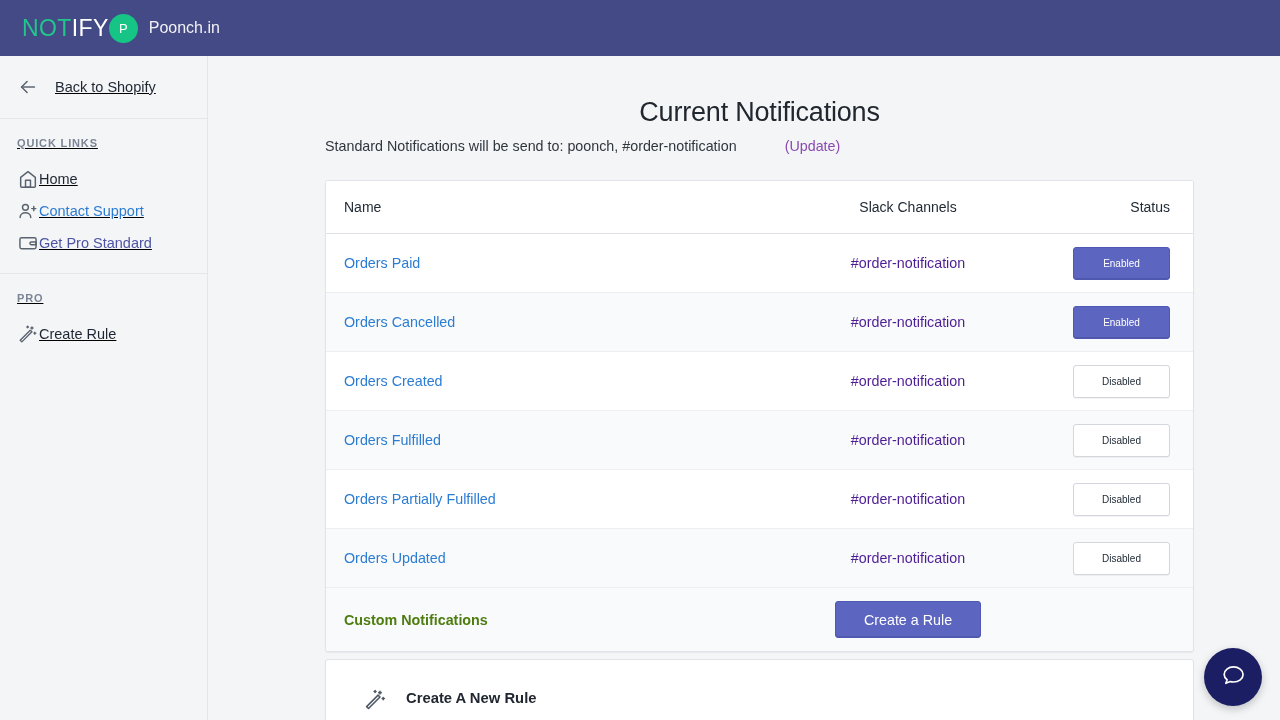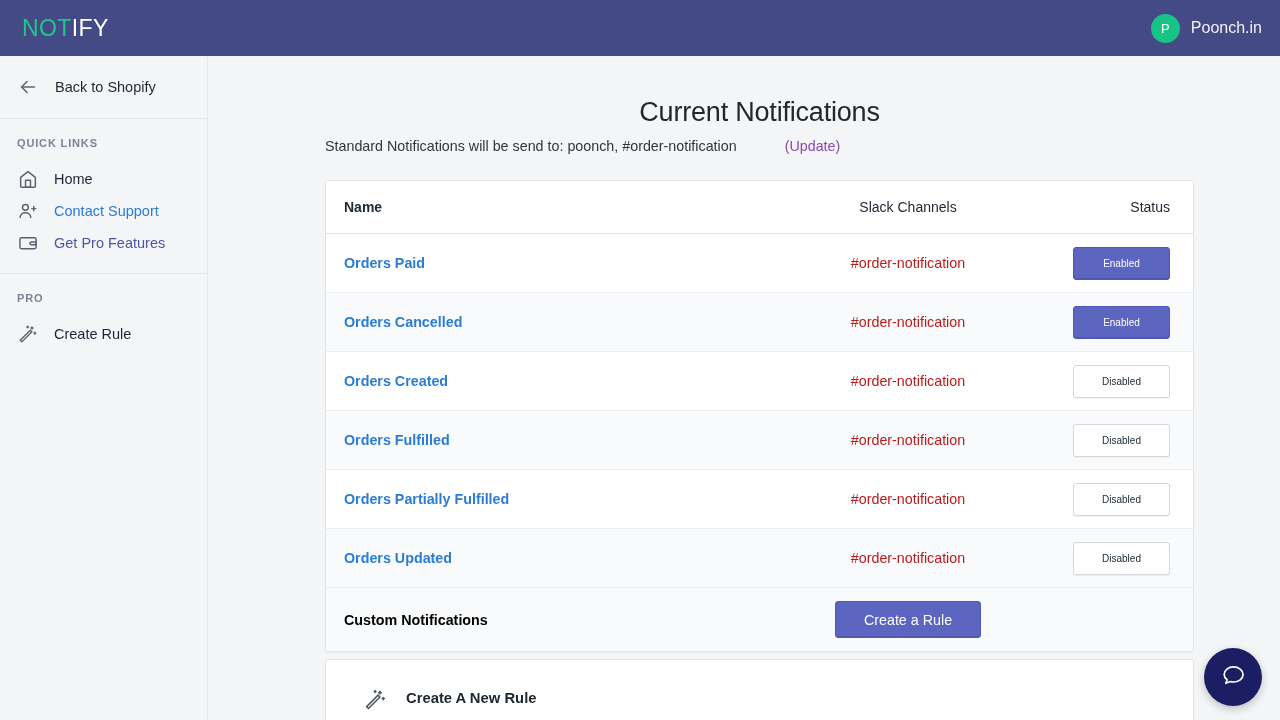--- a/index.html
+++ b/index.html
@@ -10,21 +10,20 @@
     background: #f4f5f7;
     overflow: hidden;
   }
 
   
   .topbar {
     position: absolute; top: 0; left: 0;
     width: 1280px; height: 56px;
     background: #434a85;
     display: flex; align-items: center;
-    justify-content: space-between;
     padding: 0 18px 0 22px;
   }
   .logo { font-size: 23px; letter-spacing: 0.4px; font-weight: 400; }
   .logo .part-a { color: #22c58b; }
   .logo .part-b { color: #ffffff; }
 
   .user-chip { display: flex; align-items: center; gap: 11px; }
   .avatar {
     width: 29px; height: 29px; border-radius: 50%;
     background: #16c485; color: #ffffff;
@@ -32,38 +31,39 @@
     font-size: 13px; font-weight: 500;
   }
   .user-name { color: #f2f2f6; font-size: 16px; }
 
   
   .sidebar {
     position: absolute; top: 56px; left: 0;
     width: 208px; height: 664px;
     background: #f4f5f7;
     border-right: 1px solid #e3e6ea;
+    text-decoration: underline;
   }
   .sb-back {
     display: flex; align-items: center; gap: 16px;
     height: 63px; padding: 0 17px;
     border-bottom: 1px solid #e3e6ea;
     cursor: pointer;
   }
   .sb-back .lbl { font-size: 14.5px; color: #1f2633; }
 
   .sb-section { padding: 18px 0 14px 0; border-bottom: 1px solid #e3e6ea; }
   .sb-section.last { border-bottom: none; }
   .sb-heading {
     font-size: 11px; letter-spacing: 0.85px; font-weight: 700;
     color: #7b8494; text-transform: uppercase;
     padding: 0 17px; margin-bottom: 14px;
   }
   .sb-item {
-    display: flex; align-items: center; gap: 15px;
+    display: flex; align-items: center; 
     padding: 6px 17px; height: 32px; cursor: pointer;
   }
   .sb-item .lbl { font-size: 14.5px; }
   .lbl-dark { color: #1f2633; }
   .lbl-blue { color: #2b7cd3; }
   .lbl-indigo { color: #4e54a4; }
   .ico { width: 22px; height: 22px; display: block; flex: none; }
 
   
   .main {
@@ -90,35 +90,35 @@
     box-shadow: 0 1px 1px rgba(22,29,37,0.05);
     overflow: hidden;
   }
   .thead {
     display: flex; align-items: center;
     height: 53px; padding: 0 18px;
     border-bottom: 1px solid #dfe3e8;
     background: #ffffff;
   }
   .th { font-size: 14px; color: #212b36; }
-  .col-name   { flex: 0 0 405px; font-weight: bold; }
+  .col-name   { flex: 0 0 405px; }
   .col-chan   { flex: 0 0 318px; text-align: center; }
   .col-status { flex: 1 1 auto; text-align: right; padding-right: 5px; }
 
   .trow {
     display: flex; align-items: center;
     height: 59px; padding: 0 18px;
     border-bottom: 1px solid #eceef1;
     background: #ffffff;
   }
   .trow.alt { background: #f9fafb; }
   .cell-name a {
     font-size: 14.3px; color: #2b7cd3; text-decoration: none; cursor: pointer;
   }
-  .cell-chan { font-size: 14.3px; color: #b91c1c; text-align: center; }
+  .cell-chan { font-size: 14.3px; color: #4c1d95; text-align: center; }
   .cell-status { display: flex; justify-content: flex-end; }
 
   .btn-status {
     min-width: 97px; height: 33px;
     border-radius: 3px; font-size: 10px;
     font-family: "Liberation Sans", sans-serif;
     cursor: pointer; padding: 0 12px;
   }
   .btn-enabled {
     background: #5c65c0; color: #ffffff; border: 1px solid #4f58b4;
@@ -129,21 +129,21 @@
     box-shadow: 0 1px 0 rgba(22,29,37,0.05);
   }
 
   .custom-row {
     display: flex; align-items: center;
     height: 63px; padding: 0 18px;
     background: #f9fafb;
   }
   .custom-label {
     flex: 0 0 405px;
-    font-size: 14.3px; font-weight: 700; color: #000000;
+    font-size: 14.3px; font-weight: 700; color: #4d7c0f;
   }
   .custom-btn-wrap { flex: 0 0 318px; display: flex; justify-content: center; }
   .btn-create {
     background: #5c65c0; color: #ffffff;
     border: 1px solid #4f58b4; border-radius: 3px;
     height: 37px; padding: 0 28px; font-size: 14.3px;
     font-family: "Liberation Sans", sans-serif; cursor: pointer;
     box-shadow: inset 0 -1px 0 rgba(0,0,0,0.12);
   }
 
@@ -219,21 +219,21 @@
       <span class="lbl lbl-blue">Contact Support</span>
     </div>
 
     <div class="sb-item">
       <span class="ico">
         <svg viewBox="0 0 24 24" width="22" height="22" fill="none" stroke="#59636f" stroke-width="1.6" stroke-linecap="round" stroke-linejoin="round">
           <rect x="3.2" y="6.2" width="17.6" height="12" rx="1.8"></rect>
           <path d="M15.6 10.8h5.2v3h-5.2a1.5 1.5 0 0 1 0-3z"></path>
         </svg>
       </span>
-      <span class="lbl lbl-indigo">Get Pro Features</span>
+      <span class="lbl lbl-indigo">Get Pro Standard</span>
     </div>
   </div>
 
   <div class="sb-section last">
     <div class="sb-heading">PRO</div>
     <div class="sb-item">
       <span class="ico">
         <svg viewBox="0 0 24 24" width="22" height="22" fill="none" stroke="#59636f" stroke-width="1.5" stroke-linecap="round" stroke-linejoin="round">
           <path d="M4 20l11-11 1.8 1.8L5.8 21.8z" transform="translate(-0.5,-1.2)"></path>
           <path d="M16.3 4.2v2.4M15.1 5.4h2.4"></path>

